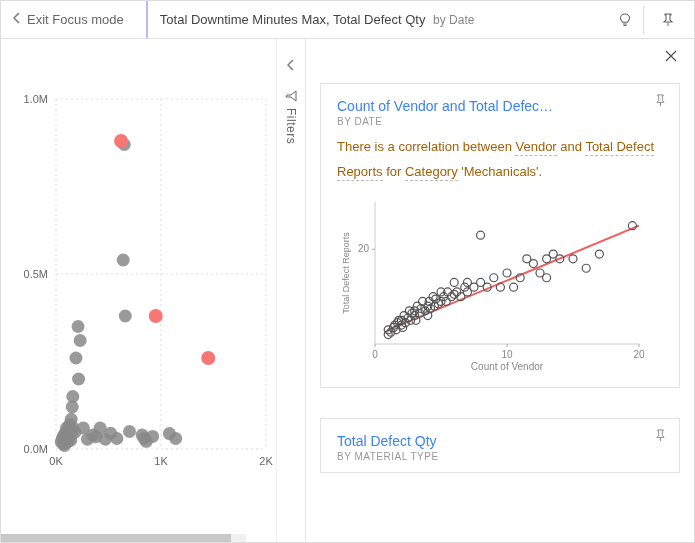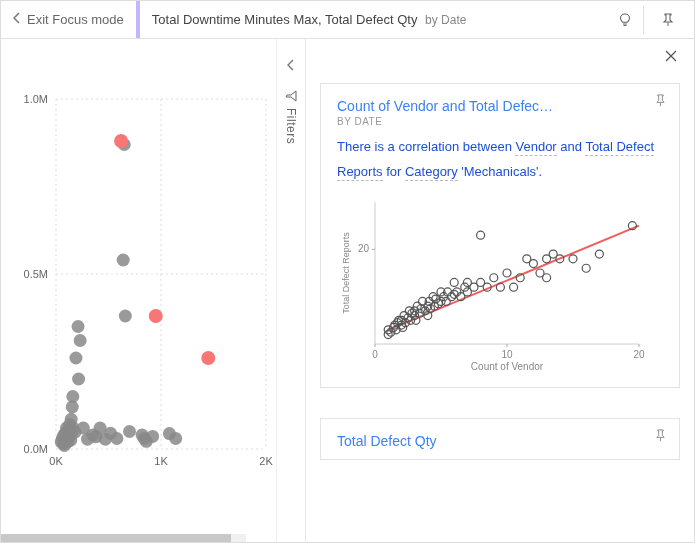--- a/index.html
+++ b/index.html
@@ -1,18 +1,18 @@
 <!DOCTYPE html>
 <html><head>
 <meta charset="utf-8">
 <style>
   * { box-sizing: border-box; margin: 0; padding: 0; }
   body { font-family: 'Segoe UI', -apple-system, sans-serif; font-size: 13px; color: #333; background: #fff; width: 695px; height: 543px; overflow: hidden; border: 1px solid #ddd; }
   .header { display: flex; align-items: center; height: 38px; border-bottom: 1px solid #e0e0e0; padding: 0 12px; }
-  .exit-focus { display: flex; align-items: center; color: #666; cursor: pointer; padding-right: 12px; border-right: 4px solid #c4b5fd; height: 100%; }
+  .exit-focus { display: flex; align-items: center; color: #666; cursor: pointer; padding-right: 22px; border-right: 2px solid #c4b5fd; height: 100%; }
   .exit-focus .chev { margin-right: 6px; }
   .title-area { flex: 1; padding-left: 12px; color: #444; white-space: nowrap; overflow: hidden; text-overflow: ellipsis; }
   .title-sub { color: #888; font-size: 12px; margin-left: 4px; }
   .header-icons { display: flex; align-items: center; gap: 10px; }
   .hicon { width: 28px; height: 28px; display:flex; align-items:center; justify-content:center; color:#555; cursor:pointer; }
   .hicon:first-child { border-right: 1px solid #e0e0e0; padding-right:10px; margin-right:0; }
   .main { display: flex; height: calc(543px - 38px); }
   .left-pane { position: relative; width: 305px; border-right: 1px solid #e7e7e7; display:flex; }
   .chart-zone { position:relative; flex:1; height:100%; }
   .filters-panel { width: 30px; border-left: 1px solid #eee; display:flex; flex-direction:column; align-items:center; padding-top:20px; color:#666; }
@@ -22,21 +22,21 @@
   .svg-chart { display:block; }
   .scroll-track { position:absolute; left:0; right:30px; bottom:0; height:10px; background:#f0f0f0; }
   .scroll-thumb { position:absolute; left:0; width: 230px; height:10px; background:#c8c8c8; }
   .right-pane { flex:1; position:relative; padding: 14px 14px 0 14px; overflow:hidden; }
   .close-x { position:absolute; top:10px; right:16px; cursor:pointer; color:#555; font-size:16px; }
   .card { border:1px solid #e3e3e3; padding: 14px 16px 10px 16px; margin-top: 30px; position:relative; }
   .card + .card { }
   .card-title { font-size: 14px; color:#3b82f6; }
   .card-sub { font-size: 10px; color:#999; letter-spacing: 0.5px; margin-top:2px; }
   .card-pin { position:absolute; top:10px; right:12px; color:#888; cursor:pointer; }
-  .card-body { margin-top: 8px; color:#1d4ed8; line-height: 1.9; font-size:13px; }
+  .card-body { margin-top: 8px; color:#a16207; line-height: 1.9; font-size:13px; }
   .card-body .ul { border-bottom: 1px dashed #bbb; padding-bottom:1px; }
   .insight-chart { margin-top: 10px; }
   .ic-ylabel { font-size:9px; fill:#888; }
   .ic-xlabel { font-size:10px; fill:#888; }
   .ic-tick { font-size:10px; fill:#888; }
   .ic-circle { fill:none; stroke:#555; stroke-width:1.2; }
   .ic-line { stroke:#f25c5c; stroke-width:2; fill:none; }
   .y-tick { font-size:11px; fill:#666; }
   .x-tick { font-size:11px; fill:#666; }
 </style>
@@ -260,15 +260,16 @@
     </div>
 
     <div class="card">
       <div class="card-pin">
         <svg width="13" height="13" viewBox="0 0 14 14">
             <path d="M4 1 L10 1 L10 2 L9 2 L9 7 L11 9 L3 9 L5 7 L5 2 L4 2 Z" fill="none" stroke="#888" stroke-width="1"></path>
             <line x1="7" y1="9" x2="7" y2="13" stroke="#888"></line>
           </svg>
       </div>
       <div class="card-title">Total Defect Qty</div>
+      <div class="card-sub">BY MATERIAL TYPE</div>
     </div>
   </div>
 </div>
 
 </body></html>

